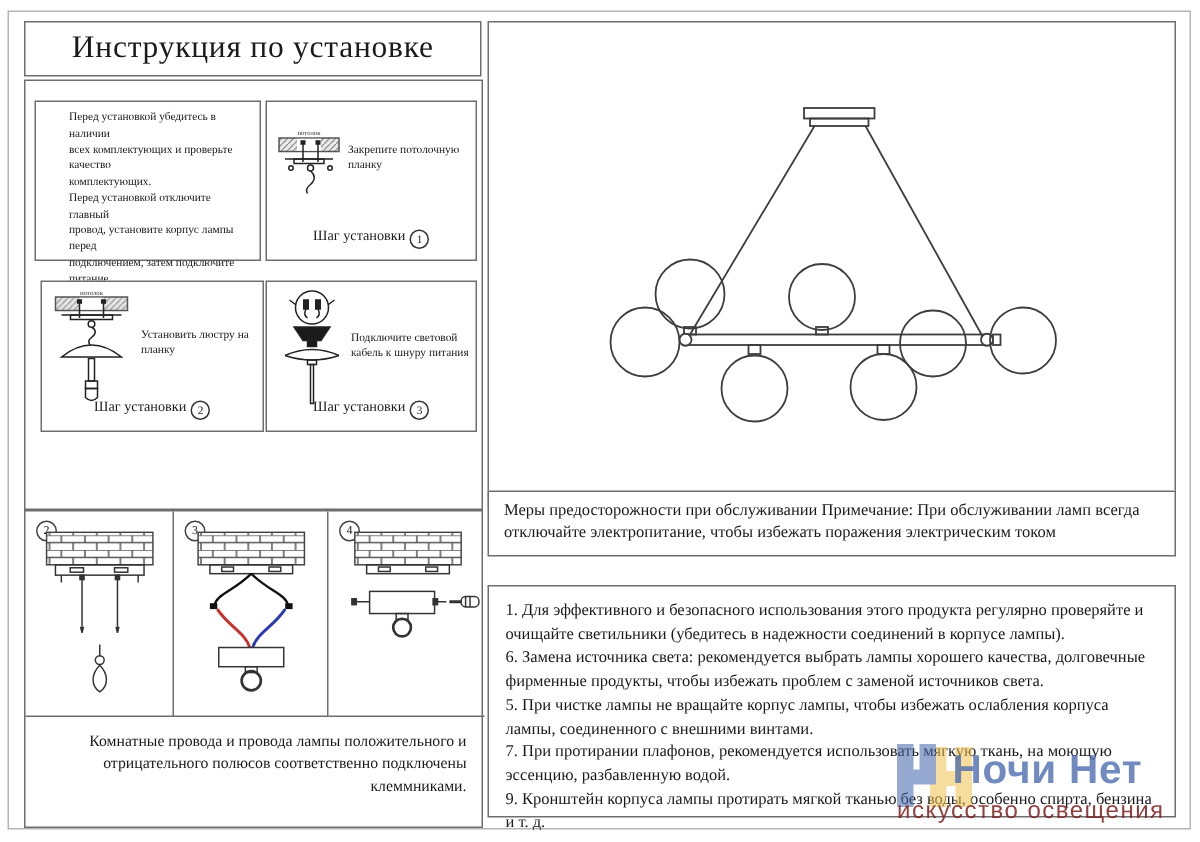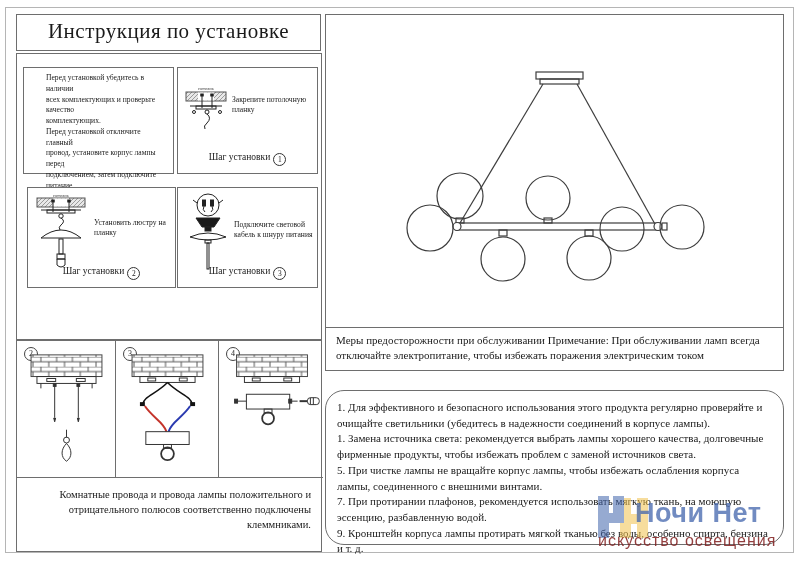--- a/index.html
+++ b/index.html
@@ -27,21 +27,21 @@
   .cell{position:absolute;top:0;height:137px;border-right:1px solid #6e6e6e;
         border-bottom:1px solid #6e6e6e;box-sizing:border-box;}
   .cell.last{border-right:none;}
   .cellnum{position:absolute;left:7px;top:6px;width:12px;height:12px;border:1px solid #444;
         border-radius:50%;font-size:8px;line-height:12px;text-align:center;}
   #bl-note{position:absolute;left:10px;right:10px;top:146px;text-align:right;
         font-size:10.5px;line-height:1.45;}
   #chandelier-box{left:325px;top:14px;width:459px;height:325px;}
   #precaution-box{left:325px;top:327px;width:459px;height:44px;}
   #precaution-box .txt{padding:5px 10px;font-size:11px;line-height:1.4;}
-  #maint-box{left:325px;top:390px;width:459px;height:155px;border-radius:19px;}
+  #maint-box{left:325px;top:390px;width:459px;height:155px;}
   #maint-box .items{padding:9px 11px;font-size:11px;line-height:1.43;}
   
   #watermark{position:absolute;left:596px;top:489px;width:204px;height:70px;
         pointer-events:none;}
   #wm-logo{position:absolute;left:2px;top:3px;opacity:.55;}
   #wm-brand{position:absolute;left:39px;top:9px;font-family:"Liberation Sans",sans-serif;
         font-weight:bold;font-size:27px;color:#4265ad;opacity:.75;letter-spacing:.5px;}
   #wm-tagline{position:absolute;left:2px;top:43px;font-family:"Liberation Sans",sans-serif;
         font-size:16px;color:#7f1d1d;opacity:.85;letter-spacing:1px;}
   svg{display:block;}
@@ -255,21 +255,21 @@
     </svg>
   </div>
 
   <div class="box" id="precaution-box">
     <div class="txt">Меры предосторожности при обслуживании Примечание: При обслуживании ламп всегда отключайте электропитание, чтобы избежать поражения электрическим током</div>
   </div>
 
   <div class="box" id="maint-box">
     <div class="items">
       <div>1. Для эффективного и безопасного использования этого продукта регулярно проверяйте и очищайте светильники (убедитесь в надежности соединений в корпусе лампы).</div>
-      <div>1. Замена источника света: рекомендуется выбрать лампы хорошего качества, долговечные фирменные продукты, чтобы избежать проблем с заменой источников света.</div>
+      <div>6. Замена источника света: рекомендуется выбрать лампы хорошего качества, долговечные фирменные продукты, чтобы избежать проблем с заменой источников света.</div>
       <div>5. При чистке лампы не вращайте корпус лампы, чтобы избежать ослабления корпуса лампы, соединенного с внешними винтами.</div>
       <div>7. При протирании плафонов, рекомендуется использовать мягкую ткань, на моющую эссенцию, разбавленную водой.</div>
       <div>9. Кронштейн корпуса лампы протирать мягкой тканью без воды, особенно спирта, бензина и т. д.</div>
     </div>
   </div>
 
   <div id="watermark">
     <svg id="wm-logo" width="52" height="54" viewBox="0 0 52 54">
       <g fill="#f2c34e">
         <rect x="22" y="6" width="11" height="40"></rect>

